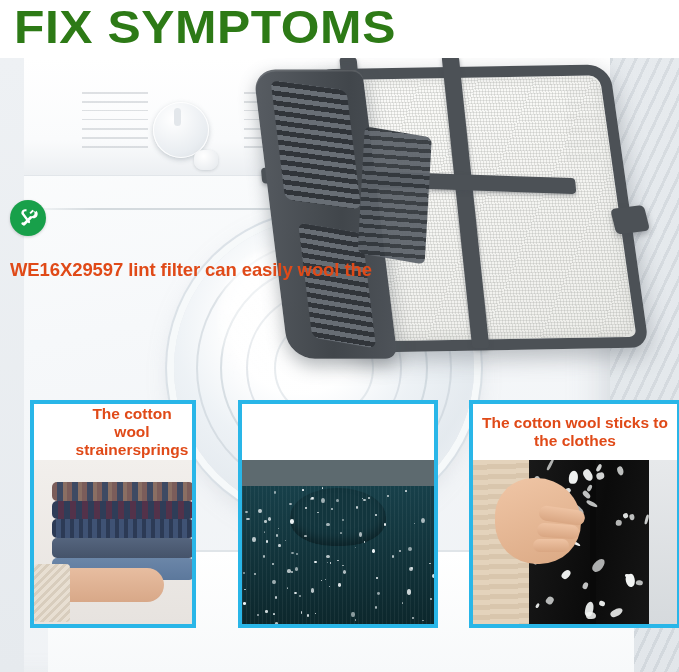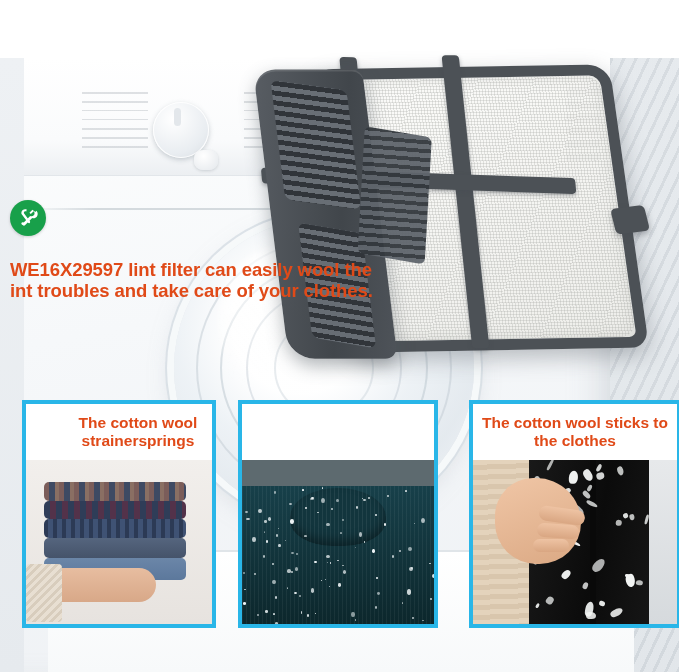--- a/index.html
+++ b/index.html
@@ -135,21 +135,21 @@
                 letter-spacing:-0.2px; }
 
   .body-copy { position:absolute; left:10px; top:259px; z-index:30; width:420px; }
   .body-copy p { font-weight:bold; font-size:18.5px; line-height:21px;
                  color:#e04a18; white-space:nowrap; letter-spacing:-0.1px; }
 
   
   .panels { position:absolute; left:0; top:400px; width:679px; height:230px; z-index:30; }
   .panel { position:absolute; top:0; height:228px; border:4px solid #29b6e8;
            background:#ffffff; overflow:hidden; }
-  .p1 { left:22px;  width:194px;padding-left:38px; }
+  .p1 { left:30px;  width:166px;padding-left:38px; }
   .p2 { left:238px; width:200px; }
   .p3 { left:469px; width:212px; }
   .panel-cap { height:56px; display:flex; align-items:center; justify-content:center;
                text-align:center; background:#fff; padding:0 6px; }
   .panel-cap span { font-weight:bold; font-size:15.5px; line-height:18px; color:#e04a18; }
   .panel-img { position:absolute; left:0; right:0; top:56px; bottom:0; overflow:hidden; }
 
   
   .p1img { background:linear-gradient(180deg,#f2efec,#e7e3df); }
   .laundry { position:absolute; left:18px; top:22px; width:140px; height:96px; }
@@ -191,20 +191,23 @@
   .f1{ left:66px; top:48px; width:46px; height:15px; transform:rotate(8deg); }
   .f2{ left:64px; top:64px; width:42px; height:14px; transform:rotate(4deg); }
   .f3{ left:60px; top:79px; width:36px; height:13px; transform:rotate(0deg); }
   .fluff { position:absolute; background:#f2f4f3; border-radius:40% 60% 50% 50%; }
 </style>
 </head>
 <body>
 
 <div id="page">
 
+  <div class="header-band">
+    <div class="header-title">FIX SYMPTOMS</div>
+  </div>
 
   <div class="scene">
     <div class="wall-left"></div>
     <div class="wall-right"></div>
 
     <div class="dryer">
       <div class="door">
         <div class="door-ring r1"></div>
         <div class="door-ring r2"></div>
         <div class="door-ring r3"></div>
@@ -253,21 +256,20 @@
           <path d="M9.6 3.2c-1.5-.6-3.3-.2-4.4 1-1.2 1.2-1.5 3-.8 4.5l8.4 8.4c.5.5 1.3.5 1.8 0 .5-.5.5-1.3 0-1.8L6.9 7.6c-.3-.7-.1-1.5.4-2 .5-.5 1.3-.7 2-.4l-.1-1.6z" transform="rotate(8 12 12)"></path>
           <path d="M16.8 3.1l-3.2 3.2 1.4 1.4 3.2-3.2c1.2 1.3 1.3 3.3.1 4.6-1 1.1-2.6 1.4-3.9.8L6.5 17.8c-.6.6-.6 1.6 0 2.2.6.6 1.6.6 2.2 0l7.9-7.9c1.9.6 4-.1 5.2-1.8 1.3-1.9 1-4.5-.6-6.1l-1.2 1.2-3.2-2.3z"></path>
           <circle cx="6.3" cy="18" r="1.5"></circle>
         </g>
       </svg>
     </div>
   </div>
 
   <div class="body-copy">
     <p>WE16X29597 lint filter can easily wool the</p>
-    <p>int troubles and take care of your clothes.</p>
   </div>
 
   <div class="panels">
 
     <div class="panel p1">
       <div class="panel-cap">
         <span>The cotton wool strainersprings</span>
       </div>
       <div class="panel-img p1img">
         <div class="laundry">

